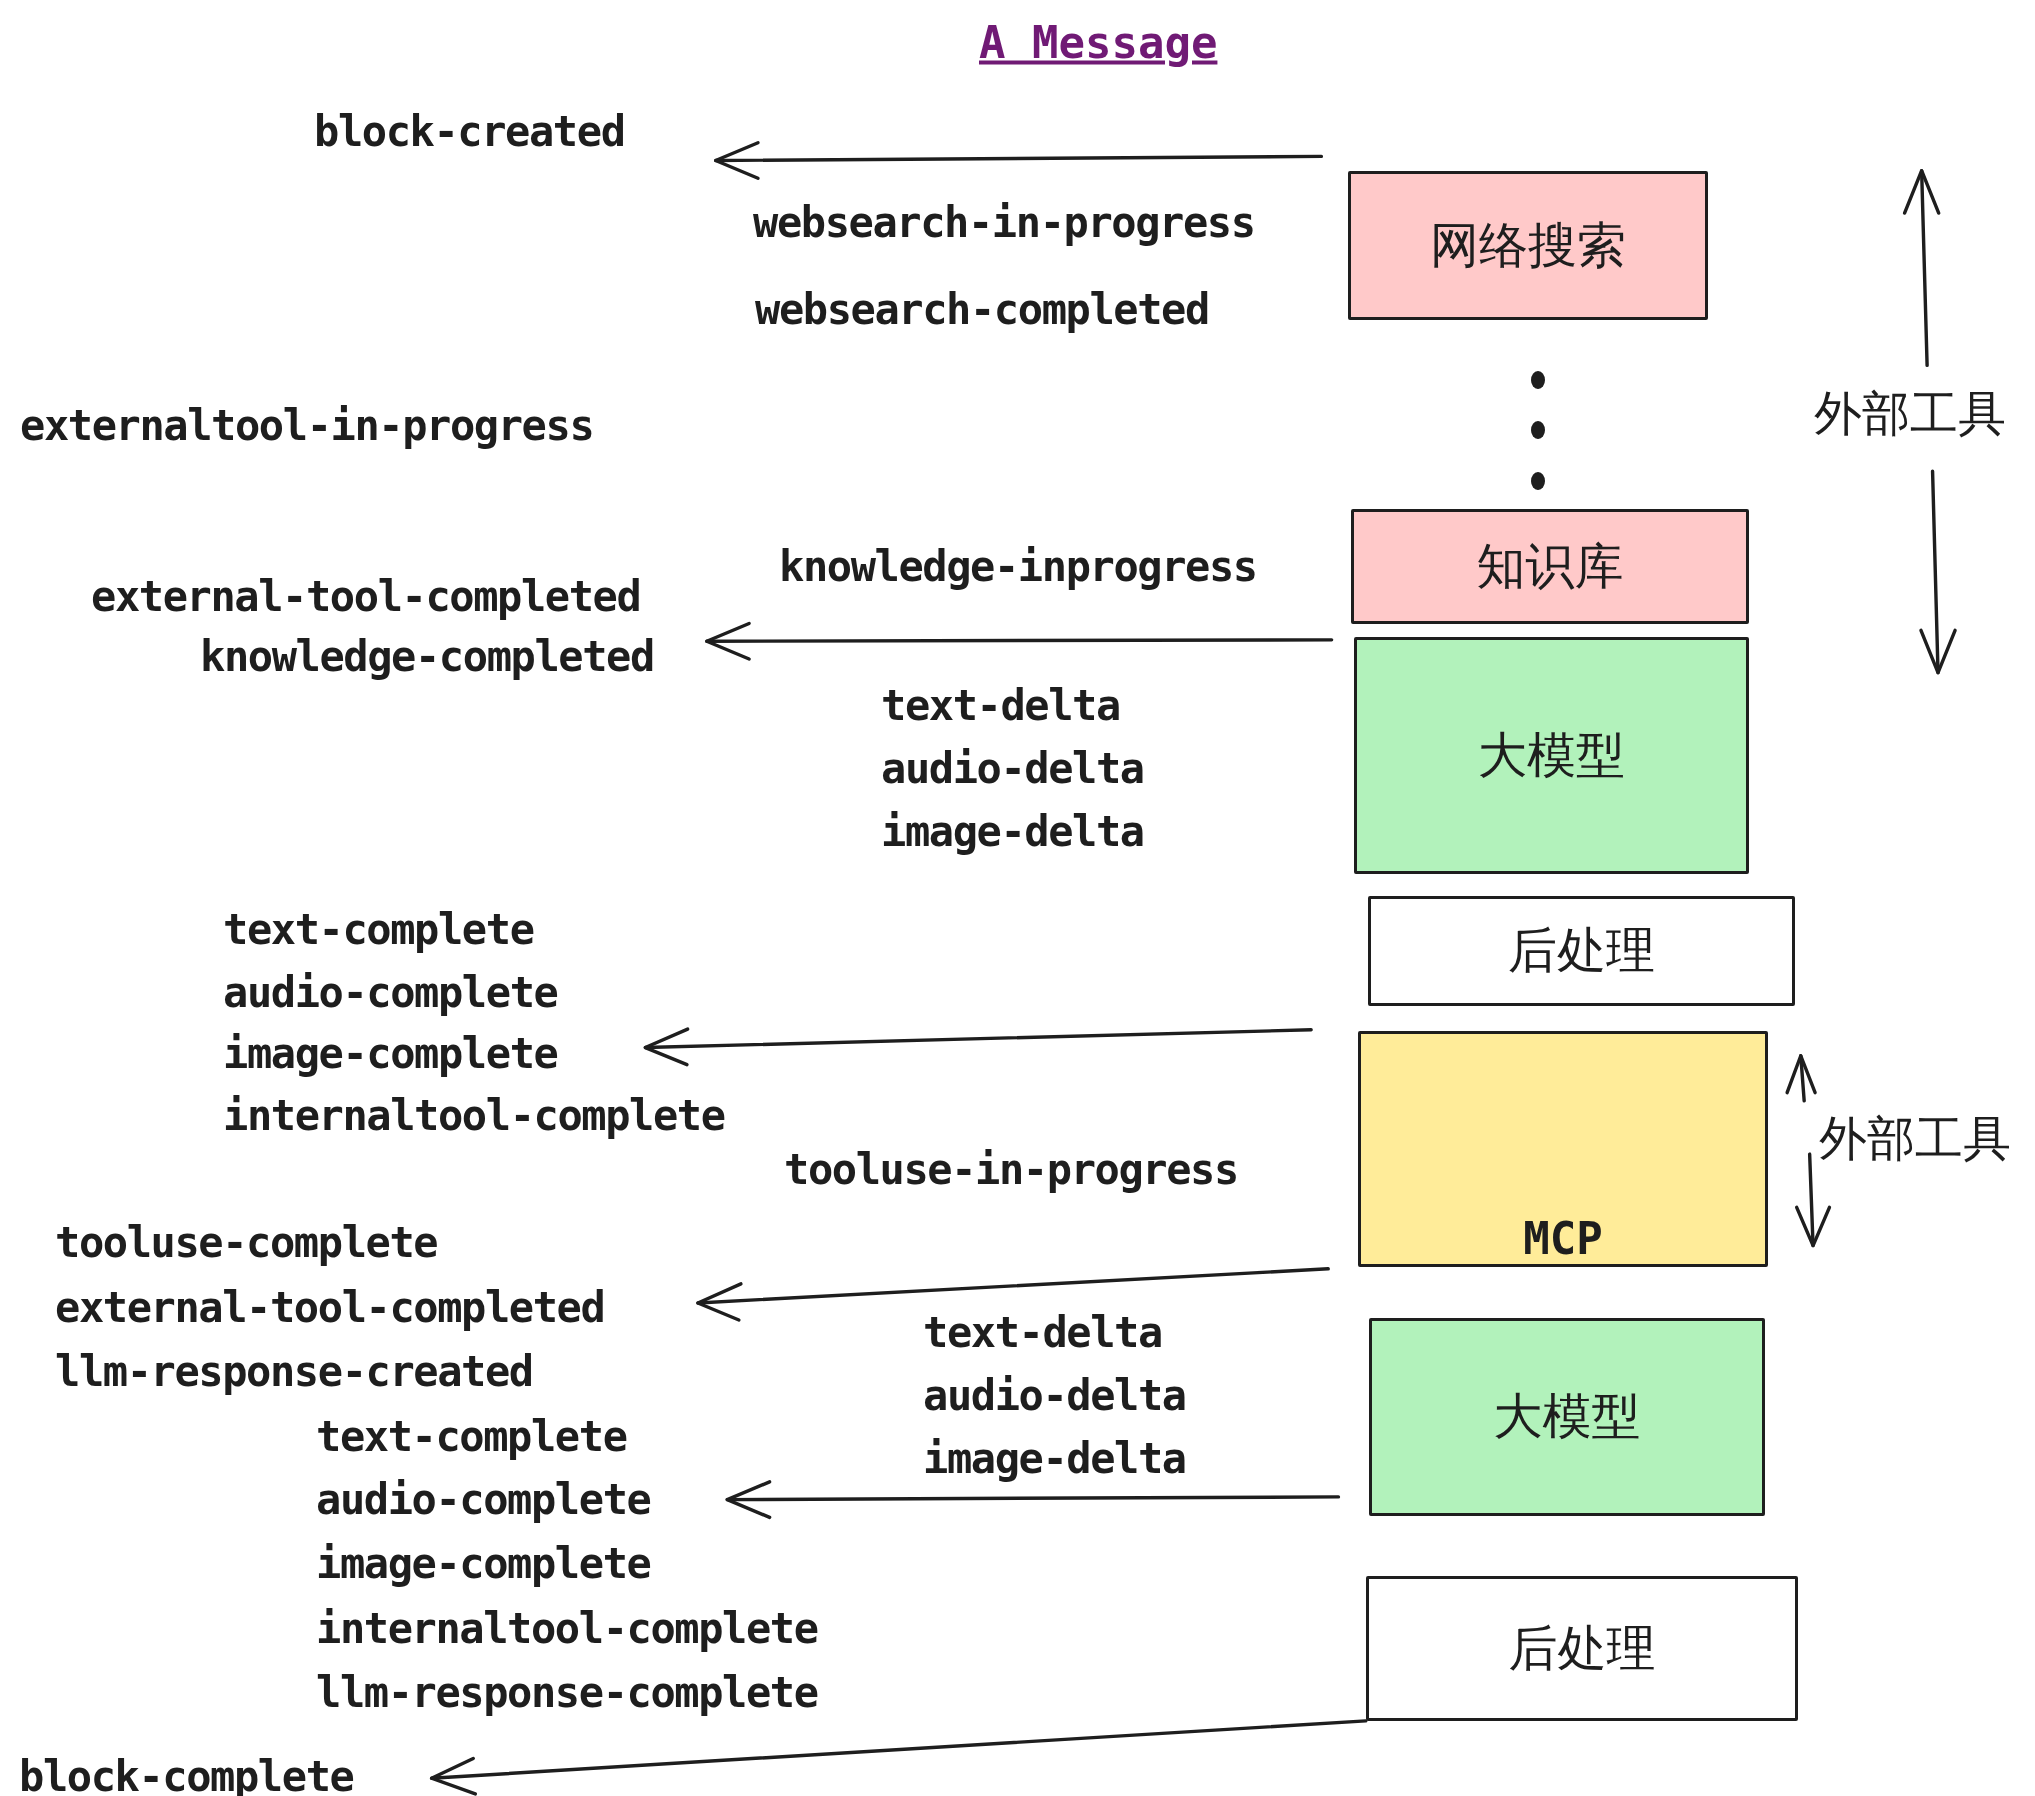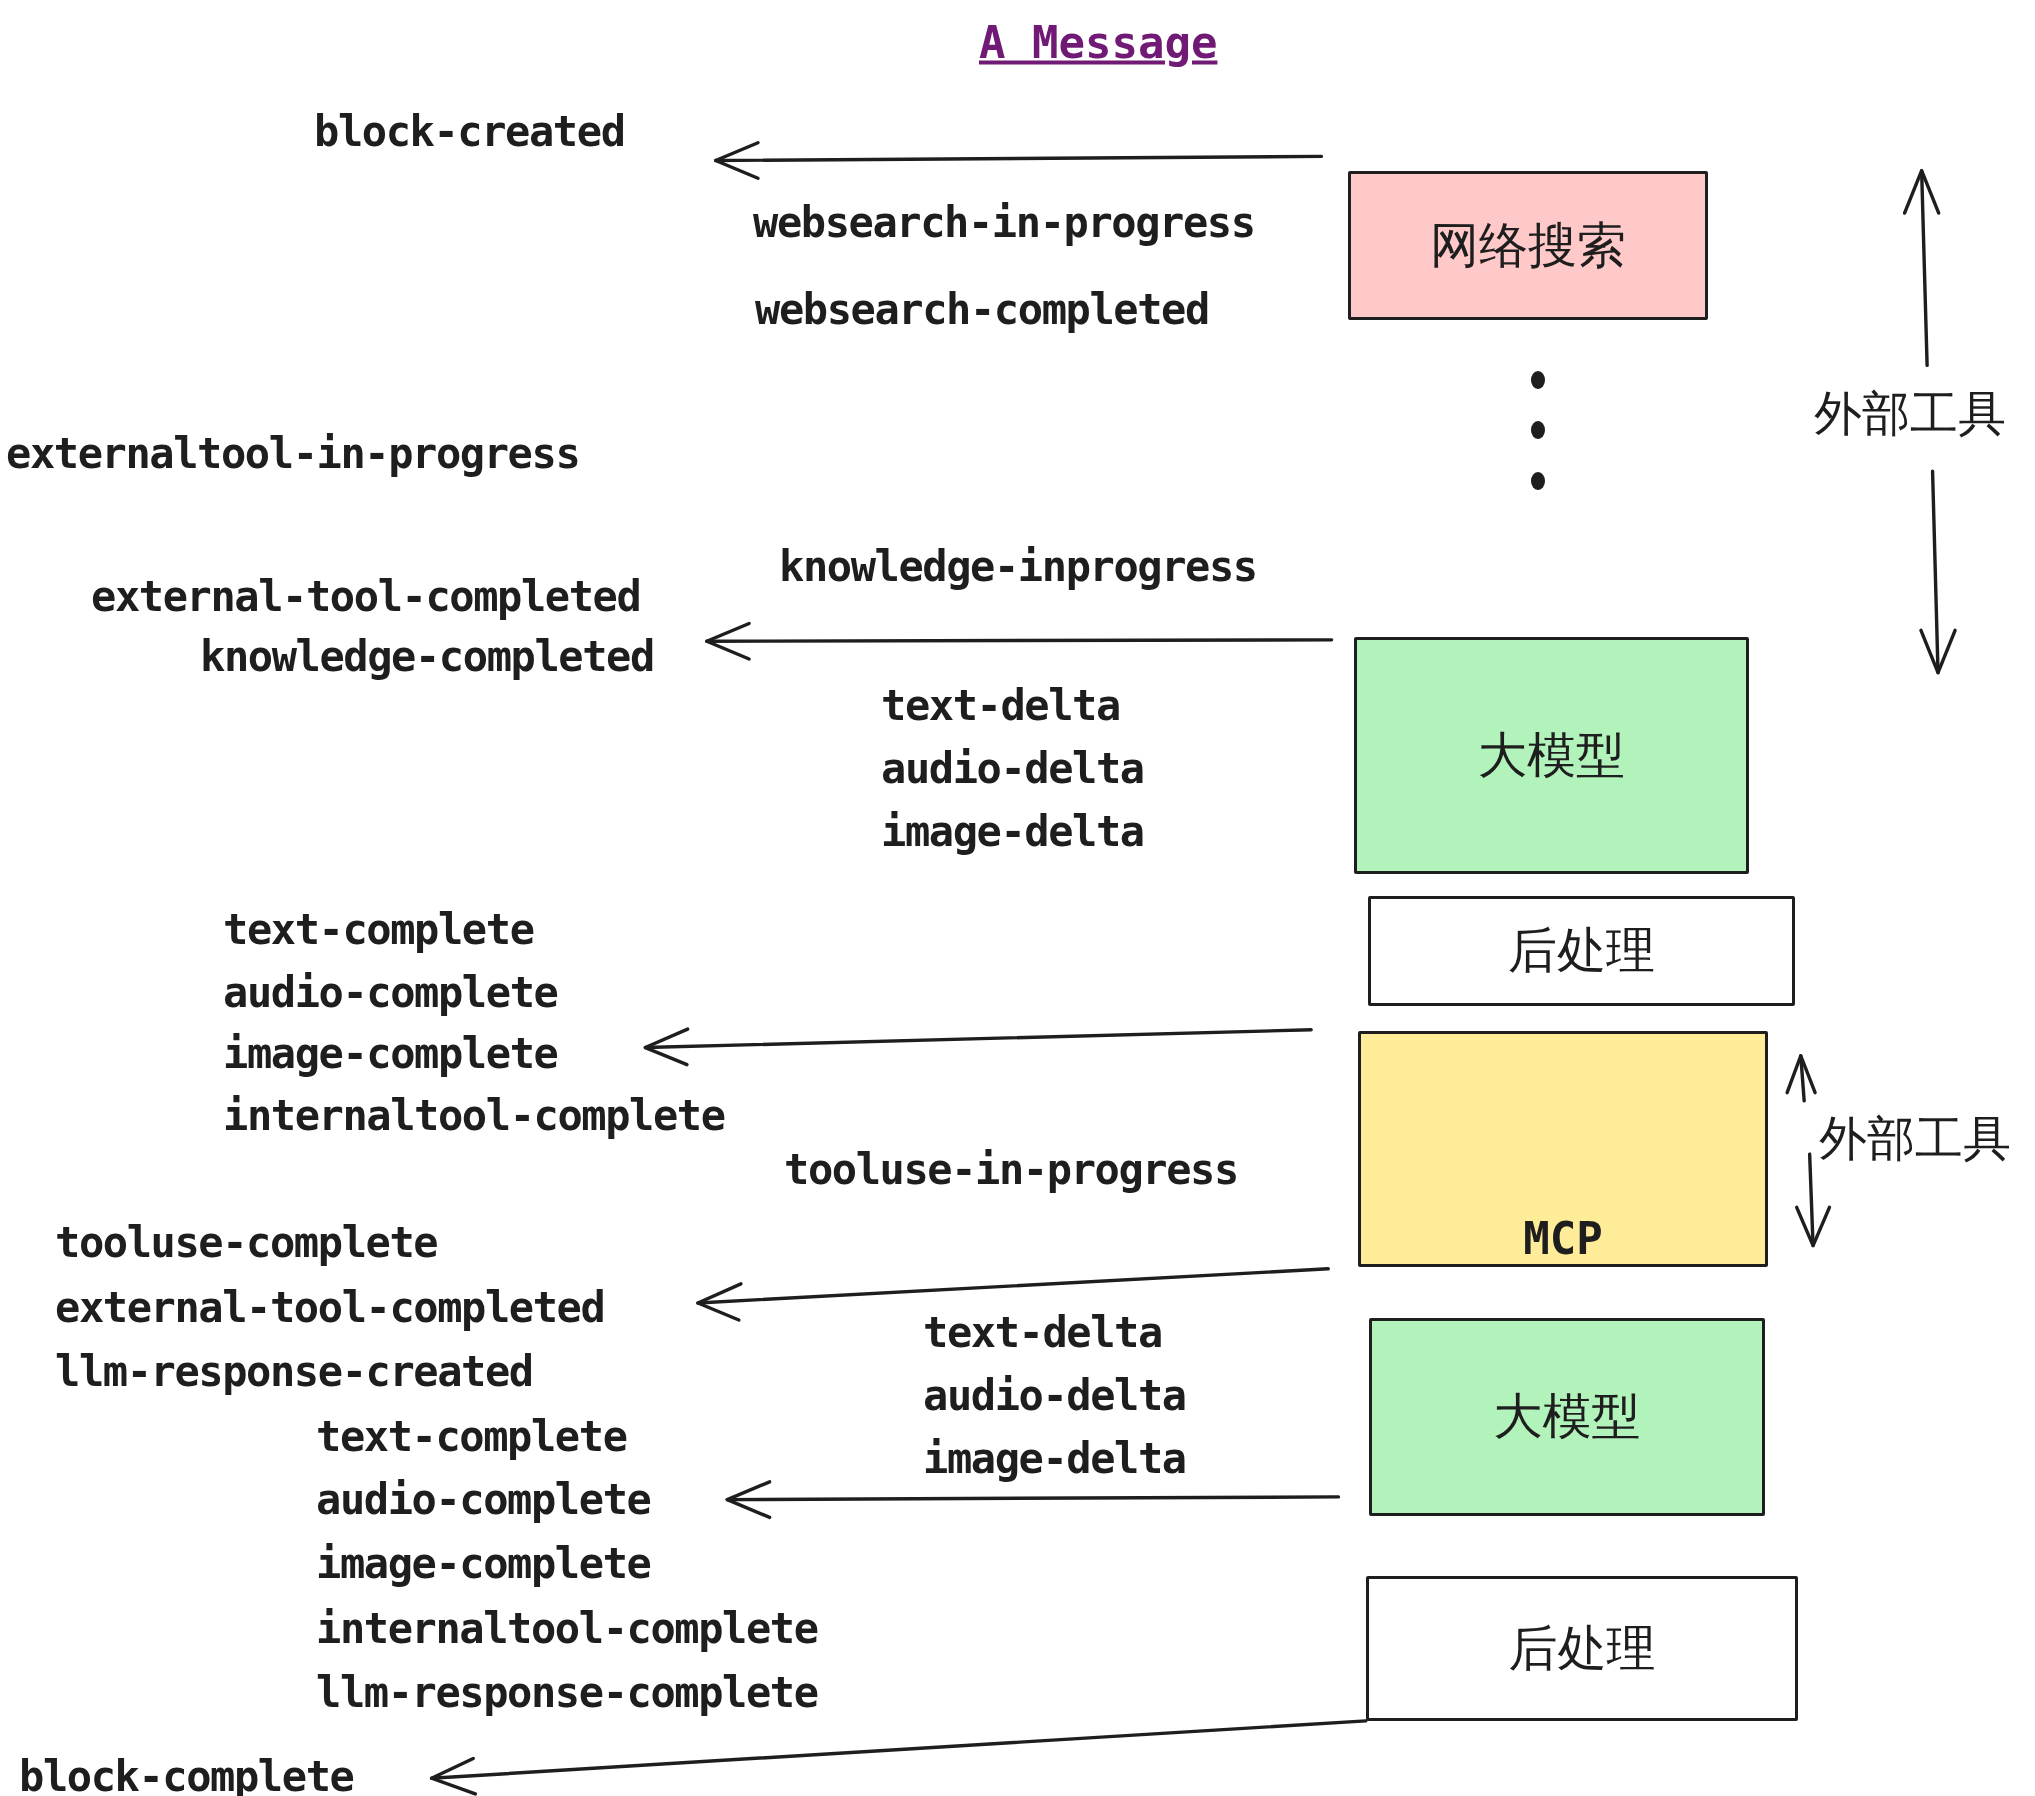--- a/index.html
+++ b/index.html
@@ -88,21 +88,21 @@
 </head>
 <body>
 
 <div id="canvas">
 
   <div class="title" style="left:979px;top:42px;">A Message</div>
 
   <div class="ev" style="left:314px;top:131px;">block-created</div>
   <div class="ev" style="left:753px;top:222px;">websearch-in-progress</div>
   <div class="ev" style="left:755px;top:309px;">websearch-completed</div>
-  <div class="ev" style="left:6px;top:425px;margin-top:28px;">externaltool-in-progress</div>
+  <div class="ev" style="left:20px;top:425px;">externaltool-in-progress</div>
   <div class="ev" style="left:779px;top:566px;">knowledge-inprogress</div>
   <div class="ev" style="left:91px;top:596px;">external-tool-completed</div>
   <div class="ev" style="left:200px;top:656px;">knowledge-completed</div>
   <div class="ev" style="left:881px;top:705px;">text-delta</div>
   <div class="ev" style="left:881px;top:768px;">audio-delta</div>
   <div class="ev" style="left:881px;top:831px;">image-delta</div>
   <div class="ev" style="left:223px;top:929px;">text-complete</div>
   <div class="ev" style="left:223px;top:992px;">audio-complete</div>
   <div class="ev" style="left:223px;top:1053px;">image-complete</div>
   <div class="ev" style="left:223px;top:1115px;">internaltool-complete</div>
@@ -116,20 +116,23 @@
   <div class="ev" style="left:316px;top:1628px;">internaltool-complete</div>
   <div class="ev" style="left:316px;top:1692px;">llm-response-complete</div>
   <div class="ev" style="left:19px;top:1776px;">block-complete</div>
   <div class="ev" style="left:923px;top:1332px;">text-delta</div>
   <div class="ev" style="left:923px;top:1395px;">audio-delta</div>
   <div class="ev" style="left:923px;top:1458px;">image-delta</div>
 
   <div class="box bg-pink" style="left:1348px;top:171px;width:360px;height:149px;">
     <span class="box-label">网络搜索</span>
   </div>
+  <div class="box bg-pink" style="left:1351px;top:509px;width:398px;height:115px;">
+    <span class="box-label">知识库</span>
+  </div>
   <div class="box bg-green" style="left:1354px;top:637px;width:395px;height:237px;">
     <span class="box-label">大模型</span>
   </div>
   <div class="box bg-white" style="left:1368px;top:896px;width:427px;height:110px;">
     <span class="box-label">后处理</span>
   </div>
   <div class="box bg-yellow" style="left:1358px;top:1031px;width:410px;height:236px;">
     <span class="box-label-mono">MCP</span>
   </div>
   <div class="box bg-green" style="left:1369px;top:1318px;width:396px;height:198px;">

